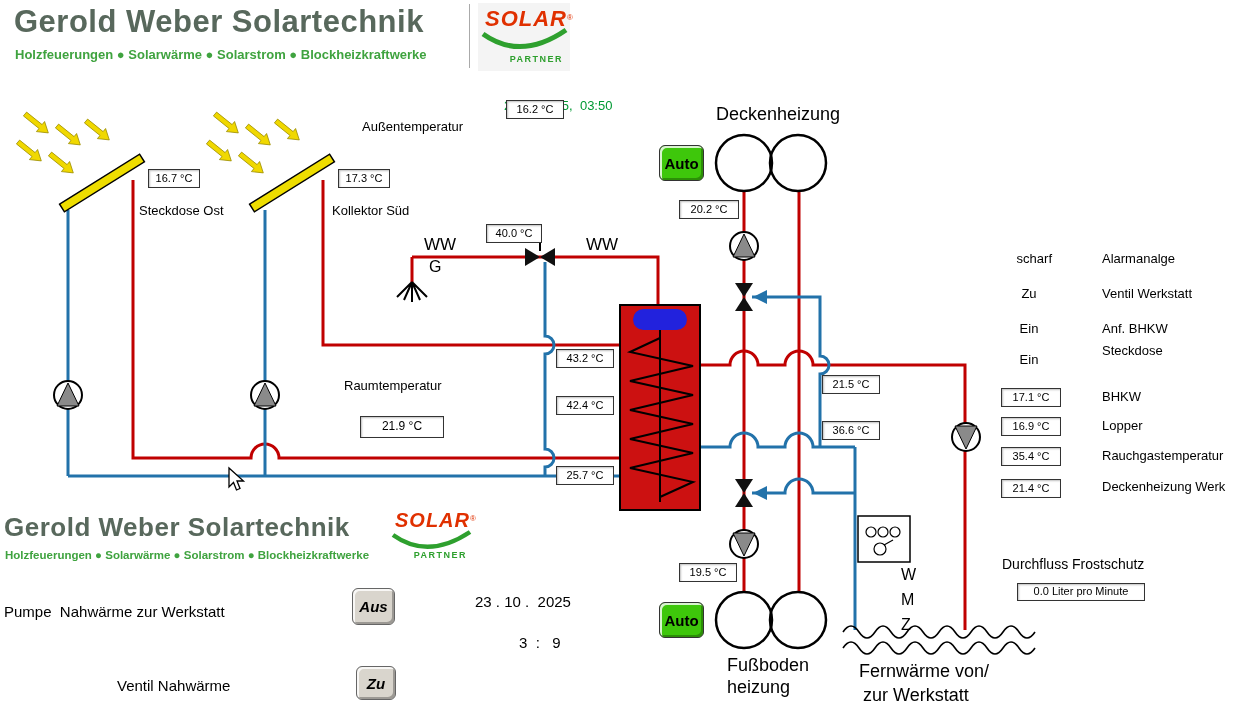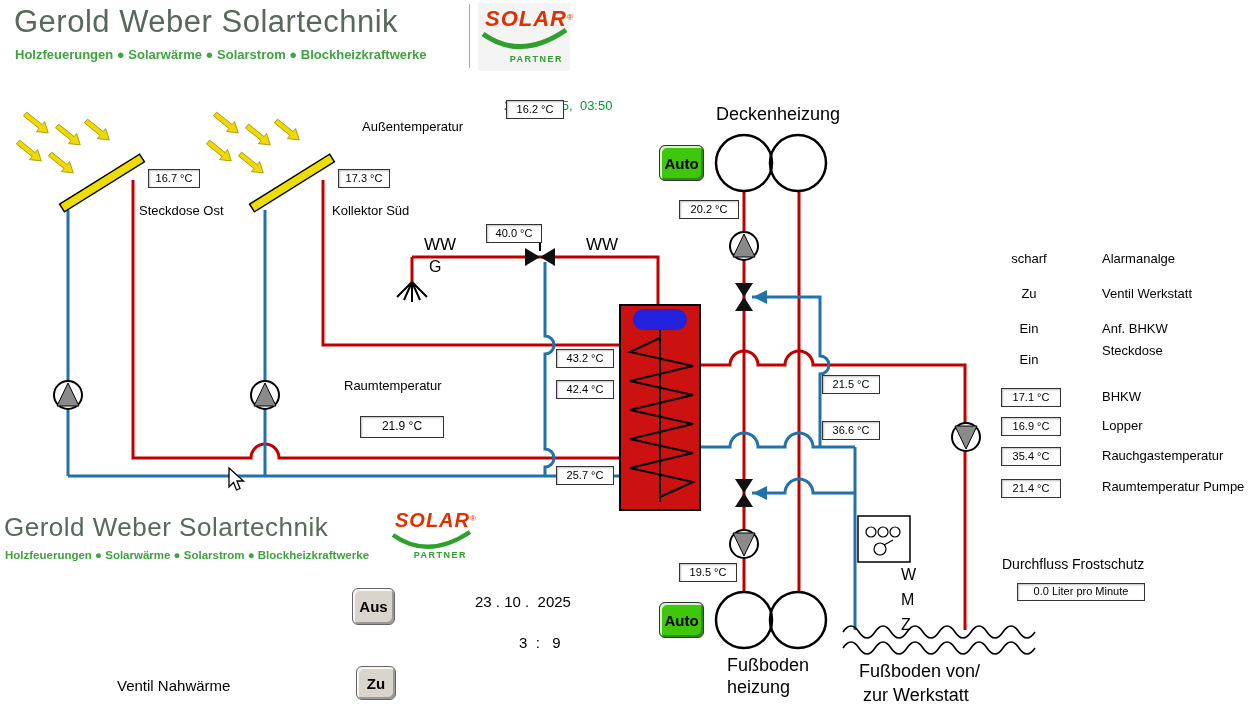--- a/index.html
+++ b/index.html
@@ -8,22 +8,22 @@
   .diagram{position:absolute;left:0;top:0;width:1255px;height:705px;}
   .abs{position:absolute;}
   .lbl{position:absolute;white-space:pre;line-height:1.15;}
   .s13{font-size:13px}.s14{font-size:14px}.s15{font-size:15px}.s16{font-size:16px}.s18{font-size:18px}
   .vbox{position:absolute;background:#fff;border:1px solid #333;height:17px;line-height:16px;
         font-size:11px;text-align:center;box-shadow:inset 1px 1px 2px rgba(0,0,0,.25);white-space:pre;}
   .btn{position:absolute;display:flex;align-items:center;justify-content:center;font-size:15px;
        font-weight:bold;border-radius:6px;border:1px solid #666;cursor:pointer;
        box-shadow:inset 2px 2px 0 rgba(255,255,255,.8), inset -2px -2px 0 rgba(0,0,0,.28);}
   .btn.green{background:var(--button-green,#3ec70b);border-color:#333;}
-  .btn.gray{background:var(--button-gray,#d9d5cd);}
-  .company{position:absolute;font-weight:normal;color:var(--company-text,#58685c);letter-spacing:.5px;white-space:pre;}
+  .btn.gray{background:var(--button-gray,#d9d5cd);font-style:italic;}
+  .company{position:absolute;font-weight:bold;color:var(--company-text,#58685c);letter-spacing:.5px;white-space:pre;}
   .tagline{position:absolute;font-weight:bold;color:var(--tagline-green,#3fa33f);white-space:pre;}
   .datetime{position:absolute;color:var(--datetime-green,#009933);font-size:13px;white-space:pre;}
   .logo{position:absolute;background:#f4f4f4;}
   .logo.white{background:#fff;}
   .logo .solar{color:var(--logo-red,#e03000);font-weight:bold;font-style:italic;letter-spacing:1px;line-height:1;}
   .logo .reg{color:var(--logo-red,#e03000);font-size:8px;vertical-align:super;}
   .logo .partner{position:absolute;right:7px;bottom:7px;color:var(--logo-green,#2ea02e);
                  font-size:9px;font-weight:bold;letter-spacing:1.5px;}
   .logo .swoosh{position:absolute;left:1px;top:24px;}
   .logo .solar-line{padding:5px 0 0 7px;}
@@ -197,66 +197,67 @@
 
   <div class="lbl" style="left:424px;top:235px;font-size:17px">WW</div>
   <div class="lbl s16" style="left:429px;top:258px">G</div>
   <div class="vbox" style="left:486px;top:224px;width:54px">40.0 °C</div>
   <div class="lbl" style="left:586px;top:235px;font-size:17px">WW</div>
 
   <div class="btn green" style="left:659px;top:145px;width:43px;height:34px">Auto</div>
   <div class="vbox" style="left:679px;top:200px;width:58px">20.2 °C</div>
 
   <div class="vbox" style="left:556px;top:349px;width:56px">43.2 °C</div>
-  <div class="vbox" style="left:556px;top:380px;width:56px">42.4 °C</div>
+  <div class="vbox" style="left:556px;top:396px;width:56px">42.4 °C</div>
   <div class="vbox" style="left:556px;top:466px;width:56px">25.7 °C</div>
 
   <div class="lbl s13" style="left:344px;top:379px">Raumtemperatur</div>
   <div class="vbox" style="left:360px;top:416px;width:82px;height:20px;line-height:19px;font-size:12px">21.9 °C</div>
 
   <div class="vbox" style="left:822px;top:375px;width:56px">21.5 °C</div>
   <div class="vbox" style="left:822px;top:421px;width:56px">36.6 °C</div>
 
-  <div class="lbl s13" style="left:1006px;top:252px;width:46px;text-align:center">scharf</div>
+  <div class="lbl s13" style="left:1006px;top:252px;width:46px;text-align:right">scharf</div>
   <div class="lbl s13" style="left:1102px;top:252px">Alarmanalge</div>
   <div class="lbl s13" style="left:1006px;top:287px;width:46px;text-align:center">Zu</div>
   <div class="lbl s13" style="left:1102px;top:287px">Ventil Werkstatt</div>
   <div class="lbl s13" style="left:1006px;top:322px;width:46px;text-align:center">Ein</div>
   <div class="lbl s13" style="left:1102px;top:322px">Anf. BHKW</div>
   <div class="lbl s13" style="left:1006px;top:353px;width:46px;text-align:center">Ein</div>
   <div class="lbl s13" style="left:1102px;top:344px">Steckdose</div>
 
   <div class="vbox" style="left:1001px;top:388px;width:58px">17.1 °C</div>
   <div class="lbl s13" style="left:1102px;top:390px">BHKW</div>
   <div class="vbox" style="left:1001px;top:417px;width:58px">16.9 °C</div>
   <div class="lbl s13" style="left:1102px;top:419px">Lopper</div>
   <div class="vbox" style="left:1001px;top:447px;width:58px">35.4 °C</div>
   <div class="lbl s13" style="left:1102px;top:449px">Rauchgastemperatur</div>
   <div class="vbox" style="left:1001px;top:479px;width:58px">21.4 °C</div>
-  <div class="lbl s13" style="left:1102px;top:480px">Raumtemperatur Pumpe</div>
+  <div class="lbl s13" style="left:1102px;top:480px">Deckenheizung Werk</div>
 
   <div class="lbl s16" style="left:901px;top:566px">W</div>
   <div class="lbl s16" style="left:901px;top:591px">M</div>
   <div class="lbl s16" style="left:901px;top:616px">Z</div>
 
   <div class="lbl s14" style="left:1002px;top:556px">Durchfluss Frostschutz</div>
   <div class="vbox" style="left:1017px;top:583px;width:126px;height:16px;line-height:15px;font-size:11px">0.0 Liter pro Minute</div>
 
+  <div class="lbl s15" style="left:4px;top:603px">Pumpe  Nahwärme zur Werkstatt</div>
   <div class="btn gray" style="left:352px;top:588px;width:41px;height:35px">Aus</div>
   <div class="lbl s15" style="left:117px;top:677px">Ventil Nahwärme</div>
   <div class="btn gray" style="left:356px;top:666px;width:38px;height:32px">Zu</div>
 
   <div class="lbl s15" style="left:475px;top:593px">23 . 10 .  2025</div>
   <div class="lbl s15" style="left:519px;top:634px">3  :   9</div>
 
   <div class="vbox" style="left:679px;top:563px;width:56px">19.5 °C</div>
   <div class="btn green" style="left:659px;top:602px;width:43px;height:34px">Auto</div>
   <div class="lbl s18" style="left:727px;top:655px">Fußboden</div>
   <div class="lbl s18" style="left:727px;top:677px">heizung</div>
-  <div class="lbl s18" style="left:859px;top:661px">Fußboden von/</div>
+  <div class="lbl s18" style="left:859px;top:661px">Fernwärme von/</div>
   <div class="lbl s18" style="left:863px;top:685px">zur Werkstatt</div>
 
   <div class="company" style="left:4px;top:512px;font-size:26px">Gerold Weber Solartechnik</div>
   <div class="tagline" style="left:5px;top:549px;font-size:11.5px">Holzfeuerungen ● Solarwärme ● Solarstrom ● Blockheizkraftwerke</div>
   <div class="logo white" style="left:388px;top:505px;width:86px;height:62px">
     <div class="solar-line">
       <span class="solar" style="font-size:20px">SOLAR</span><span class="reg">®</span>
     </div>
     <svg class="swoosh" width="84" height="28" viewBox="0 0 84 28">
       <path d="M4,6 Q39,31 81,3" stroke="#2ea02e" stroke-width="4.5" fill="none"></path>

